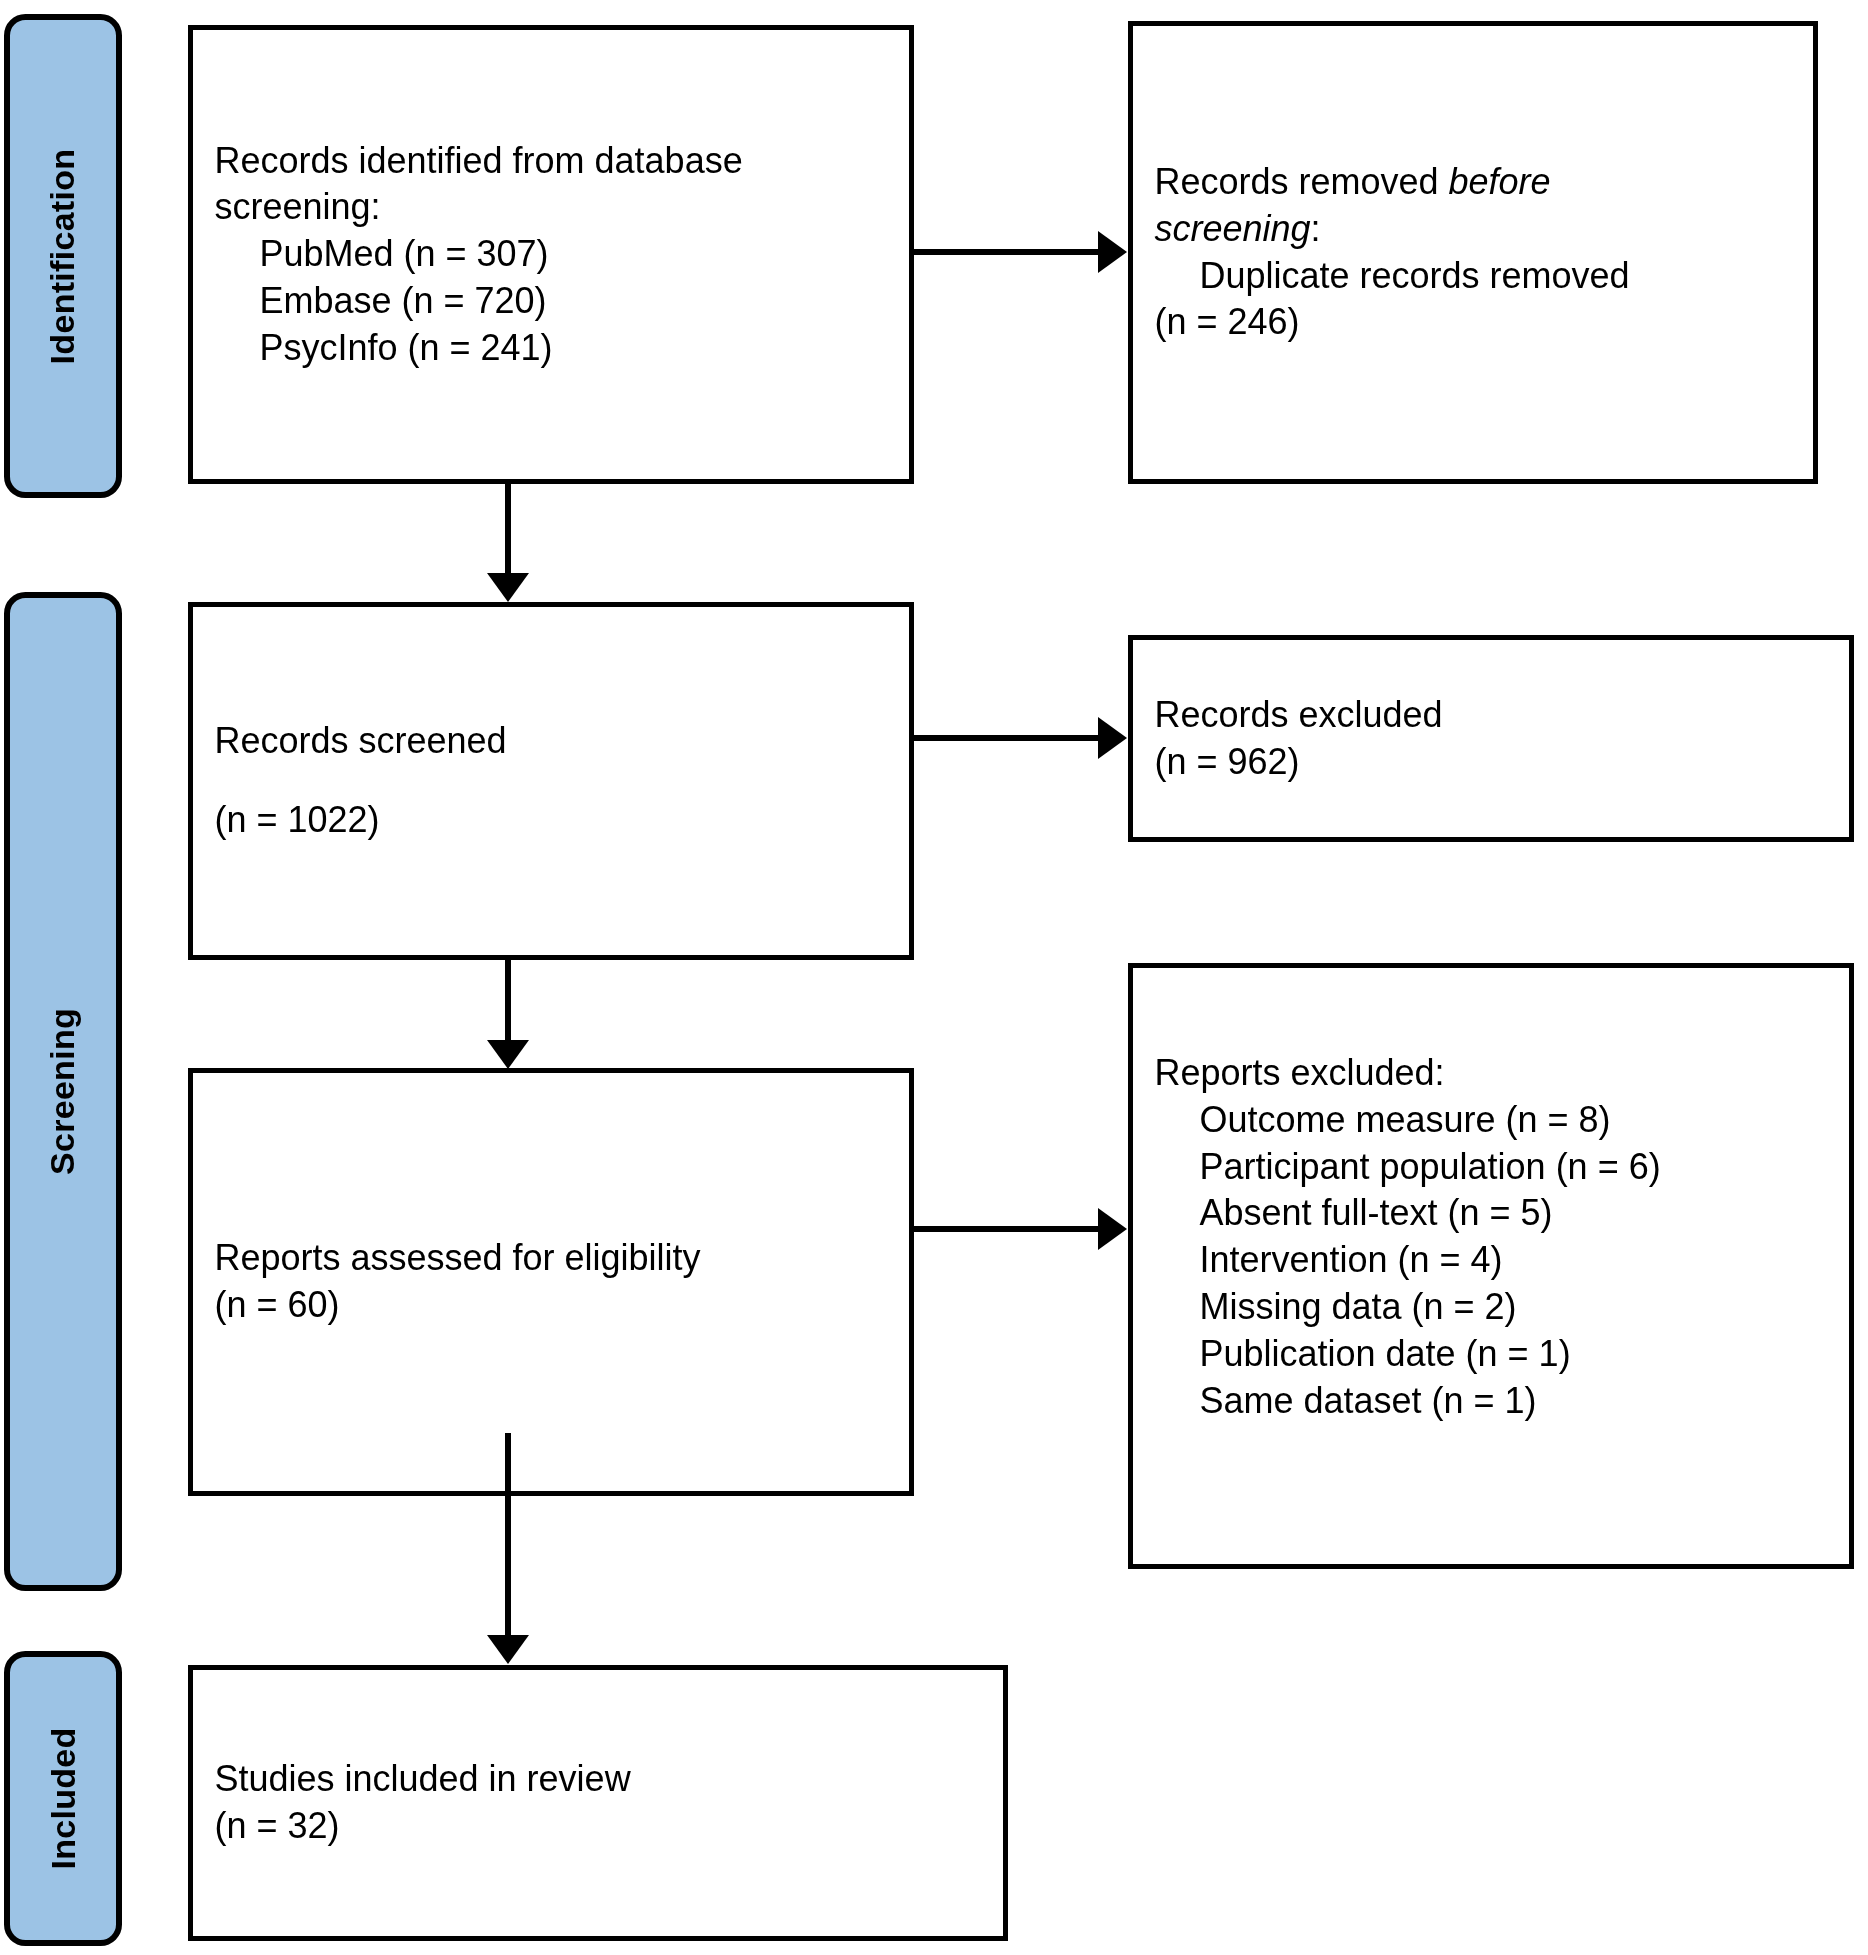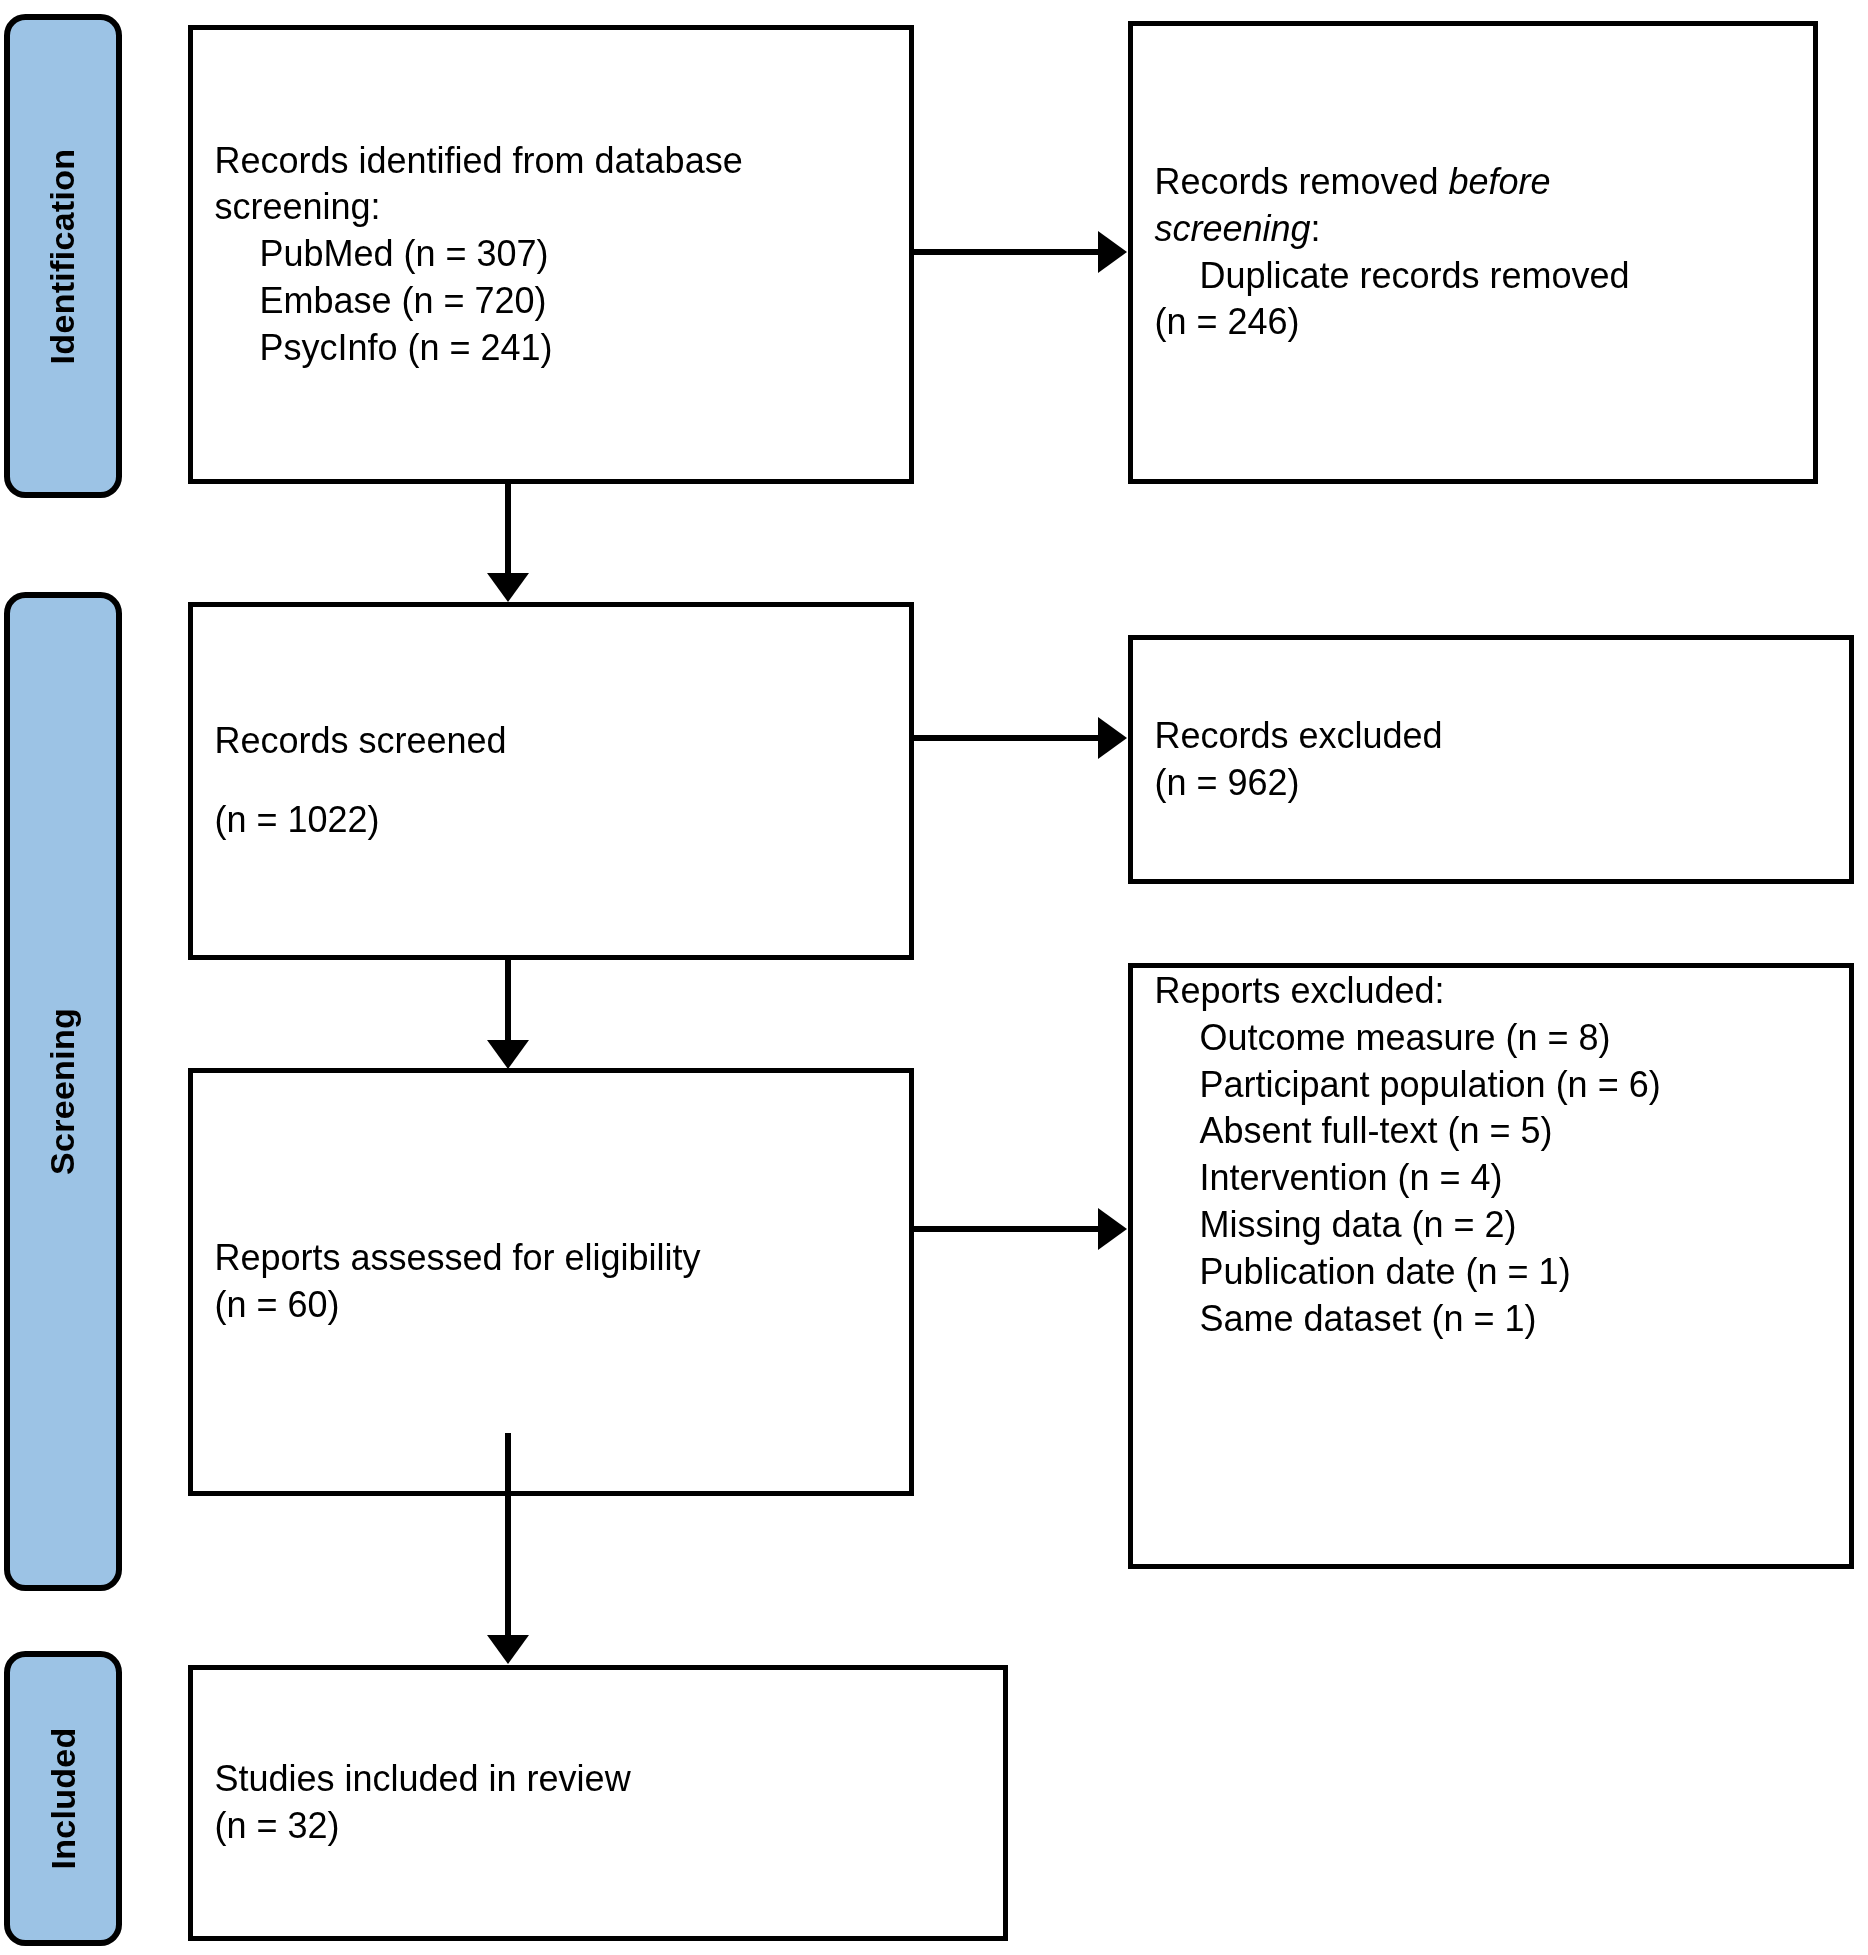--- a/index.html
+++ b/index.html
@@ -117,31 +117,31 @@
     <p><span class="ital">screening</span><span>:</span></p>
     <p class="indent">Duplicate records removed</p>
     <p>(n = 246)</p>
   </div>
 
   <div class="box" style="left:188px; top:602px; width:726px; height:358px;gap:32px;">
     <p>Records screened</p>
     <p>(n = 1022)</p>
   </div>
 
-  <div class="box" style="left:1128px; top:635px; width:726px; height:249px;">
+  <div class="box" style="left:1128px; top:635px; width:726px; height:207px;">
     <p>Records excluded</p>
     <p>(n = 962)</p>
   </div>
 
   <div class="box" style="left:188px; top:1068px; width:726px; height:428px;">
     <p>Reports assessed for eligibility</p>
     <p>(n = 60)</p>
   </div>
 
-  <div class="box" style="left:1128px; top:963px; width:726px; height:606px; justify-content:flex-start; ">
+  <div class="box" style="left:1128px; top:963px; width:726px; height:606px; justify-content:flex-start; padding-top:82px;">
     <p>Reports excluded:</p>
     <p class="indent">Outcome measure (n = 8)</p>
     <p class="indent">Participant population (n = 6)</p>
     <p class="indent">Absent full-text (n = 5)</p>
     <p class="indent">Intervention (n = 4)</p>
     <p class="indent">Missing data (n = 2)</p>
     <p class="indent">Publication date (n = 1)</p>
     <p class="indent">Same dataset (n = 1)</p>
   </div>
 

